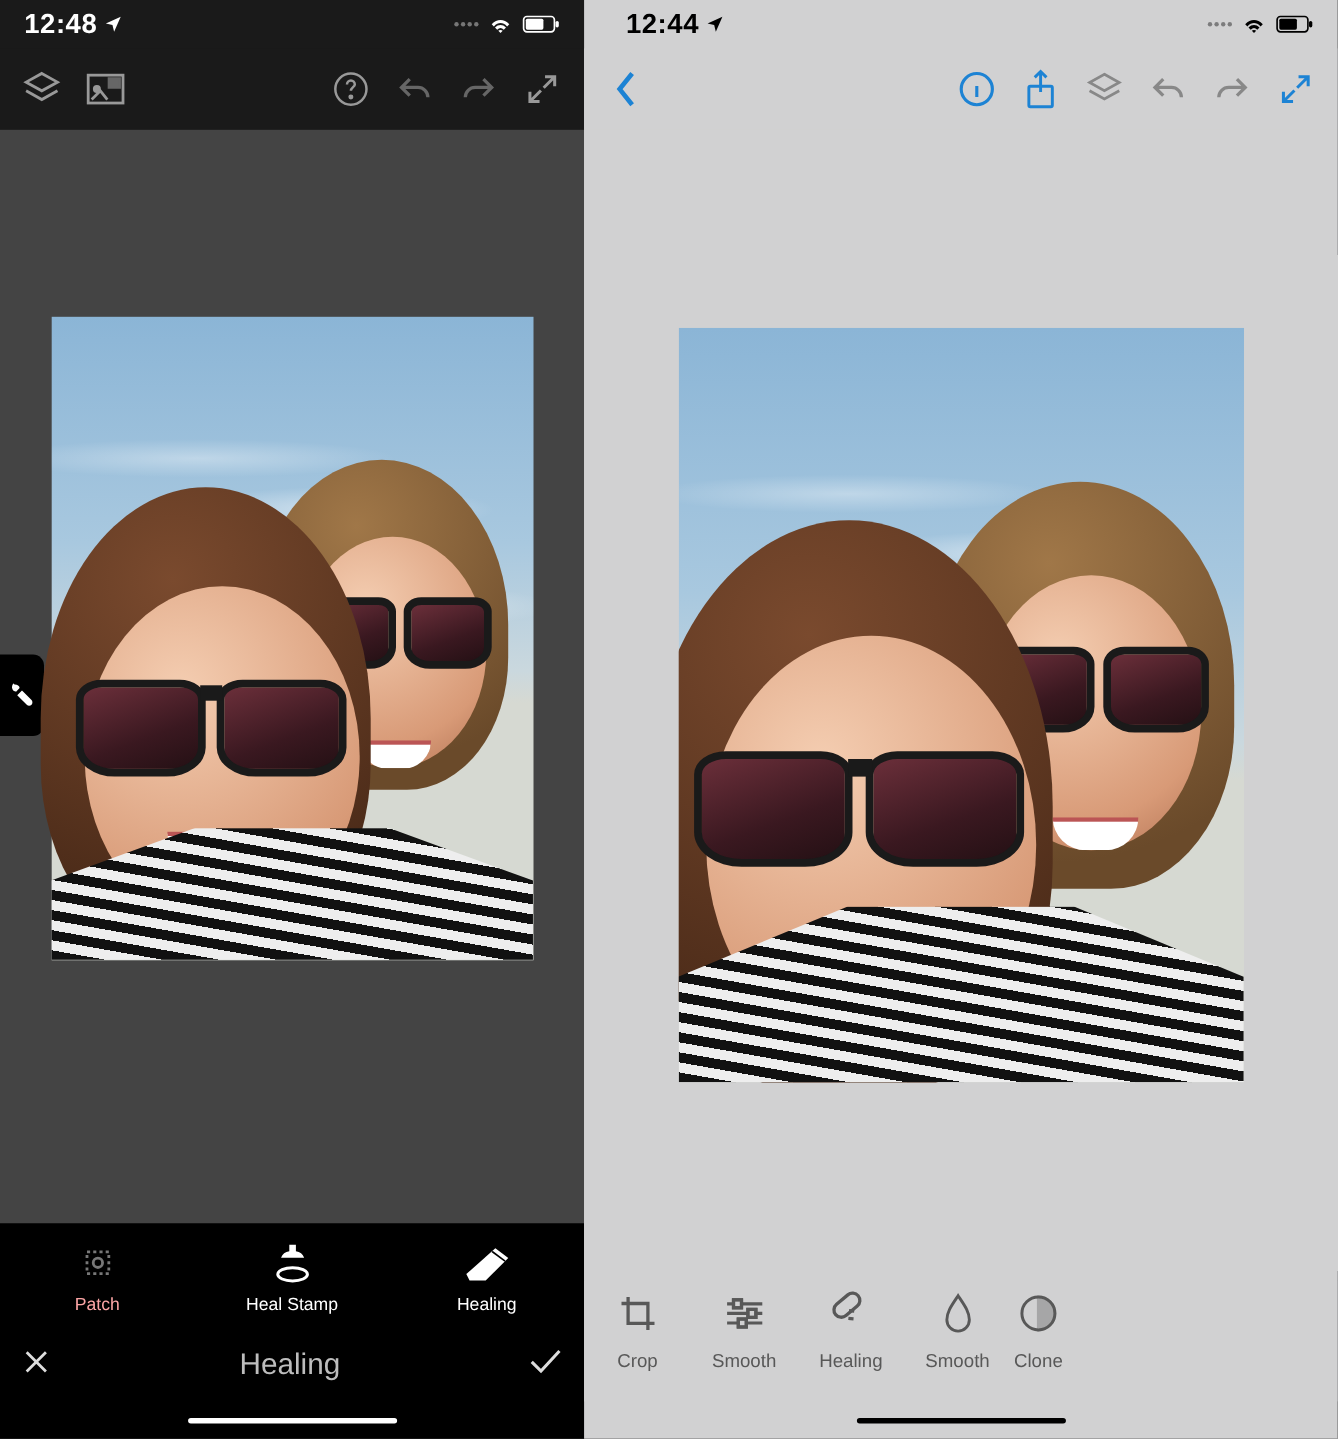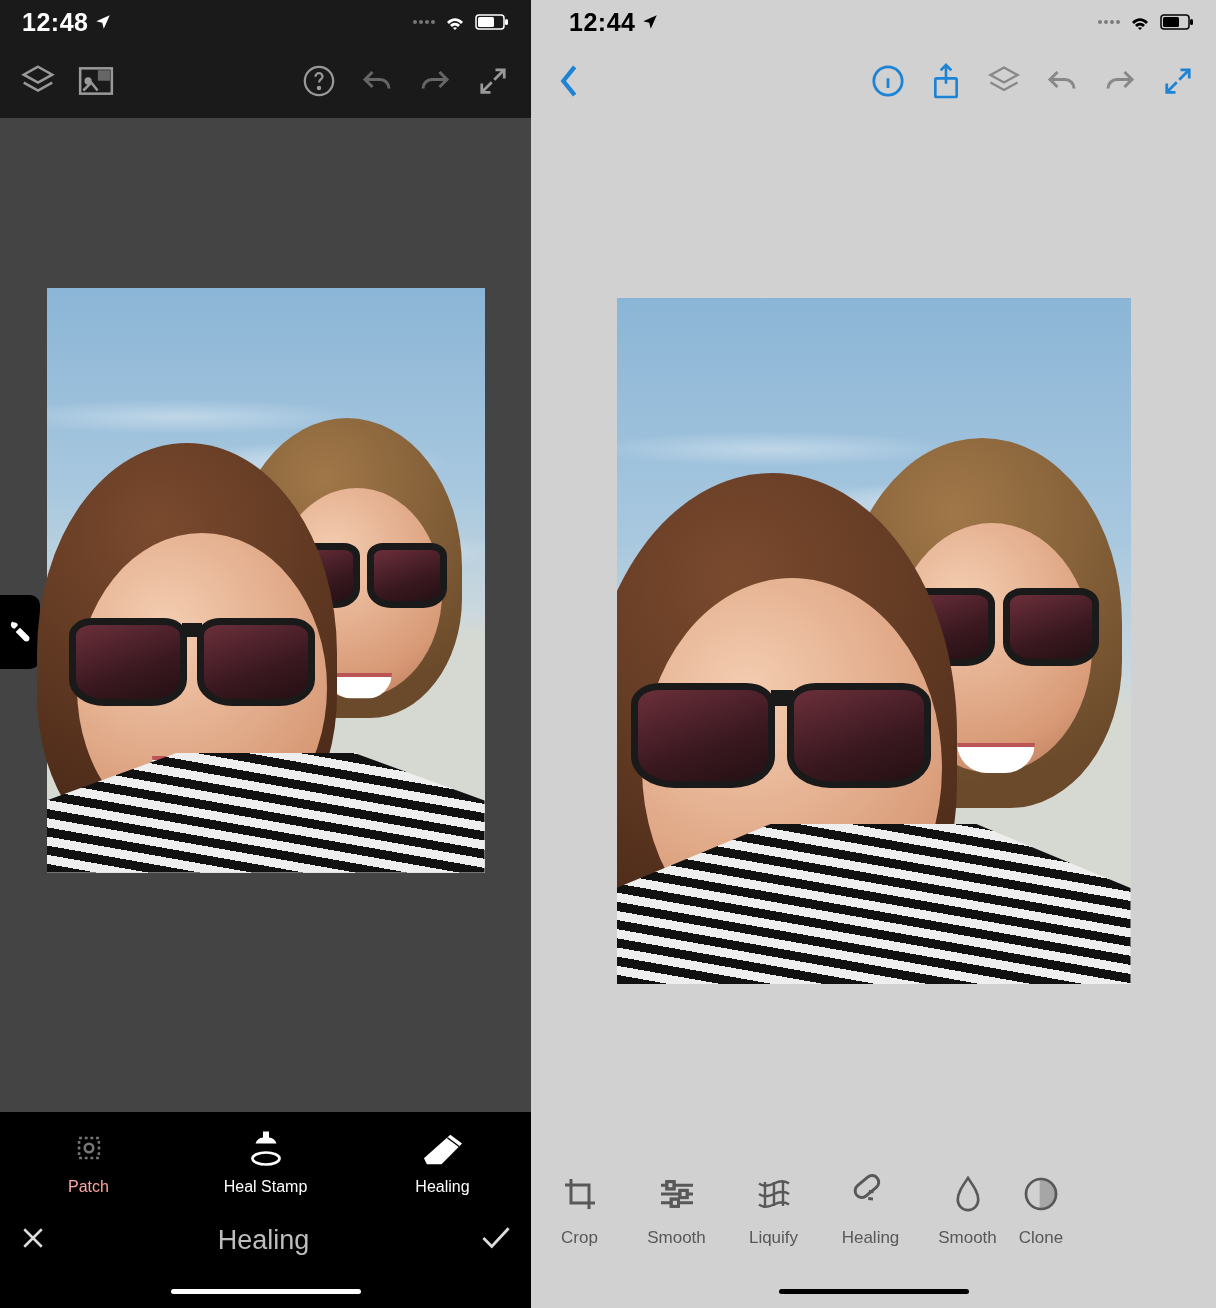--- a/index.html
+++ b/index.html
@@ -343,28 +343,20 @@
             <rect x="9" y="14.5" width="5" height="5" fill="#d1d1d2"></rect>
             <rect x="6" y="2.5" width="5" height="5"></rect>
             <rect x="15" y="8.5" width="5" height="5"></rect>
             <rect x="9" y="14.5" width="5" height="5"></rect>
           </svg>
         </div>
       <span>Smooth</span>
     </div>
     <div class="rtool">
       <div class="ic">
-          <svg width="36" height="32" viewBox="0 0 24 20" fill="none" stroke="currentColor" stroke-width="1.6">
-            <path d="M2 3q4 3 10 0t10 0M2 10q4 3 10 0t10 0M2 17q4 3 10 0t10 0M6 2v16M12 2v16M18 2v16"></path>
-          </svg>
-        </div>
-      <span>Liquify</span>
-    </div>
-    <div class="rtool">
-      <div class="ic">
           <svg width="40" height="40" viewBox="0 0 24 24" fill="none" stroke="currentColor" stroke-width="1.8">
             <rect x="5" y="3" width="16" height="8" rx="4" transform="rotate(-40 12 12)"></rect>
             <path d="M9 13l2 2M12 10l2 2" transform="rotate(-40 12 12)"></path>
           </svg>
         </div>
       <span>Healing</span>
     </div>
     <div class="rtool">
       <div class="ic">
           <svg width="30" height="38" viewBox="0 0 20 26" fill="none" stroke="currentColor" stroke-width="1.8">

